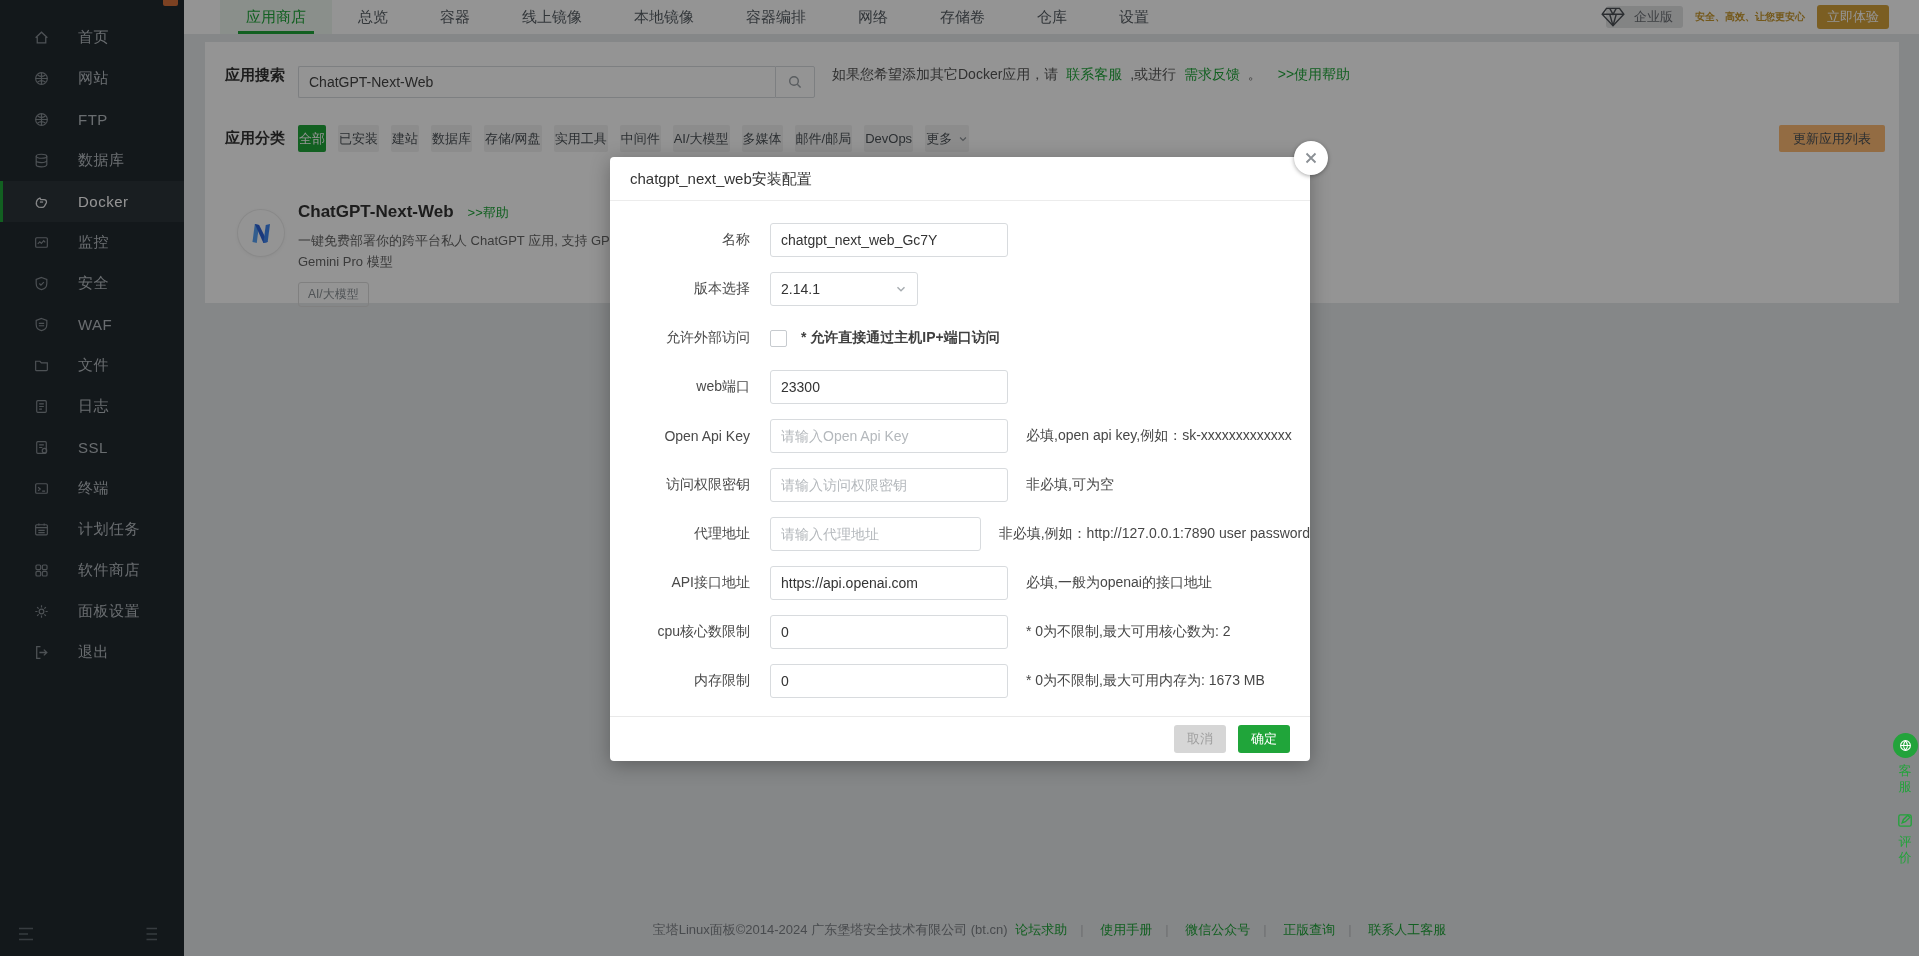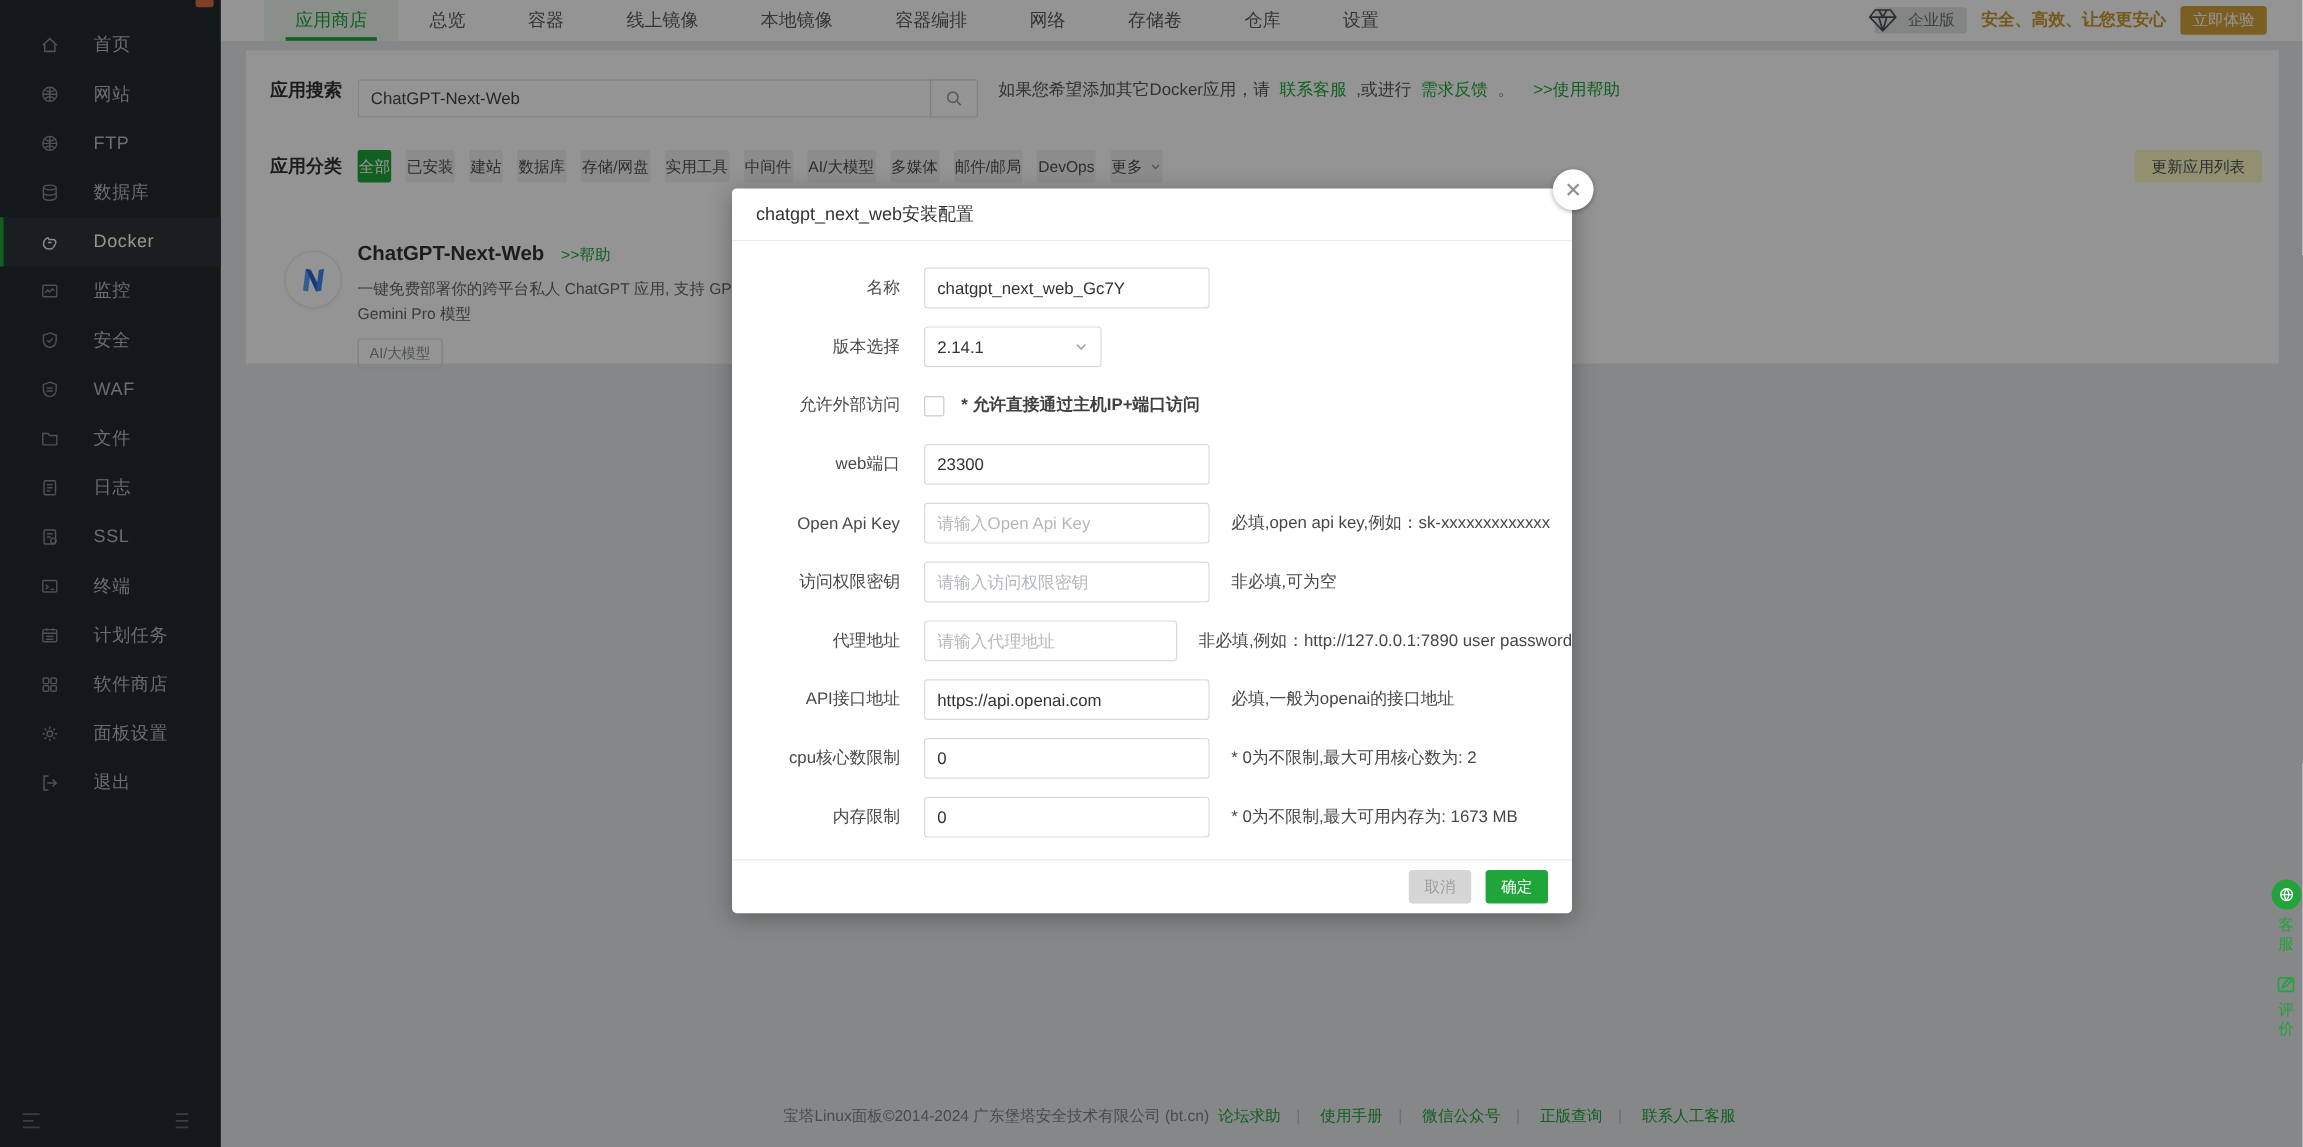--- a/index.html
+++ b/index.html
@@ -20,42 +20,42 @@
   .sf-a { left:16px; } .sf-b { left:140px; }
 
   
   .tabbar { position:absolute; left:184px; top:0; right:0; height:34px; background:#fff; display:flex; align-items:stretch; padding-left:36px; z-index:5; }
   .tab { position:relative; display:flex; align-items:center; padding:0 26px; font-size:15px; color:#565d63; cursor:pointer; }
   .tab.active { color:#20a53a; background:#eef7ef; }
   .tab.active::after { content:""; position:absolute; left:18px; right:18px; bottom:0; height:3px; background:#20a53a; }
   .ent { position:absolute; right:30px; top:5px; display:flex; align-items:center; gap:12px; }
   .ent-badge { position:relative; background:#e2e3e4; color:#6b6f74; font-size:13px; height:22px; line-height:22px; border-radius:3px; padding:0 10px 0 28px; }
   .ent-badge .icn { position:absolute; left:-6px; top:-1px; width:26px; height:24px; color:#4a4f54; }
-  .ent-slogan { color:#c9992f; font-size:14px; font-weight:bold; }
+  .ent-slogan { color:#c9992f; font-size:10px; font-weight:bold; }
   .ent-cta { background:#d5a33c; color:#fff; font-size:13px; height:24px; line-height:24px; padding:0 10px; border-radius:3px; border:none; cursor:pointer; }
 
   
   .panel { position:absolute; left:205px; top:42px; width:1694px; height:261px; background:#fff; z-index:4; }
   .row-label { font-size:15px; color:#333; font-weight:bold; }
   .search-row { position:absolute; left:20px; top:24px; display:flex; align-items:flex-start; }
   .search-row .row-label { width:73px; }
   .search-input { width:477px; height:32px; border:1px solid #d8dbde; border-right:none; border-radius:2px 0 0 2px; padding:0 10px; font-size:14px; color:#444; outline:none; }
   .search-btn { width:40px; height:32px; border:1px solid #d8dbde; background:#fff; border-radius:0 2px 2px 0; cursor:pointer; display:flex; align-items:center; justify-content:center; color:#9aa0a5; }
   .search-btn .icn { width:16px; height:16px; }
   .search-help { margin-left:17px; font-size:14px; color:#555; }
   .green-link { color:#20a53a; text-decoration:none; cursor:pointer; margin:0 4px; }
   .help-last { margin-left:12px; }
 
   .cat-row { position:absolute; left:20px; top:83px; display:flex; align-items:center; }
   .cat-row .row-label { width:73px; }
   .cat-btn { height:27px; line-height:27px; padding:0 1px; margin-right:12px; background:#f1f1f1; color:#4c5257; font-size:13px; border:none; border-radius:2px; cursor:pointer; white-space:nowrap; }
   .cat-btn.active { background:#20a53a; color:#fff; }
   .cat-more { background:#f1f1f1; }
   .cat-more .chev { display:inline-block; width:10px; height:10px; margin-left:6px; color:#8a9095; }
-  .refresh-btn { position:absolute; right:14px; top:83px; height:27px; line-height:27px; padding:0 14px; background:#fef9c3; color:#4c5257; font-size:13px; border:none; border-radius:2px; cursor:pointer; }
+  .refresh-btn { position:absolute; right:14px; top:83px; height:27px; line-height:27px; padding:0 14px; background:#fdba74; color:#4c5257; font-size:13px; border:none; border-radius:2px; cursor:pointer; }
 
   
   .app-card { position:absolute; left:33px; top:160px; display:flex; }
   .app-logo { width:46px; height:46px; margin-top:8px; border-radius:50%; background:#fff; box-shadow:0 0 0 1px #ececec, 0 1px 4px rgba(0,0,0,.08); display:flex; align-items:center; justify-content:center; }
   .app-info { margin-left:14px; }
   .app-title-row { display:flex; align-items:baseline; }
   .app-name { font-size:17px; font-weight:bold; color:#333; }
   .app-help { font-size:13px; margin-left:14px; }
   .app-desc { margin-top:8px; font-size:13px; color:#666; line-height:21px; white-space:nowrap; width:322px; overflow:hidden; }
   .app-tag { display:inline-block; margin-top:10px; font-size:12px; color:#8a9095; border:1px solid #ddd; border-radius:3px; padding:3px 9px; }

